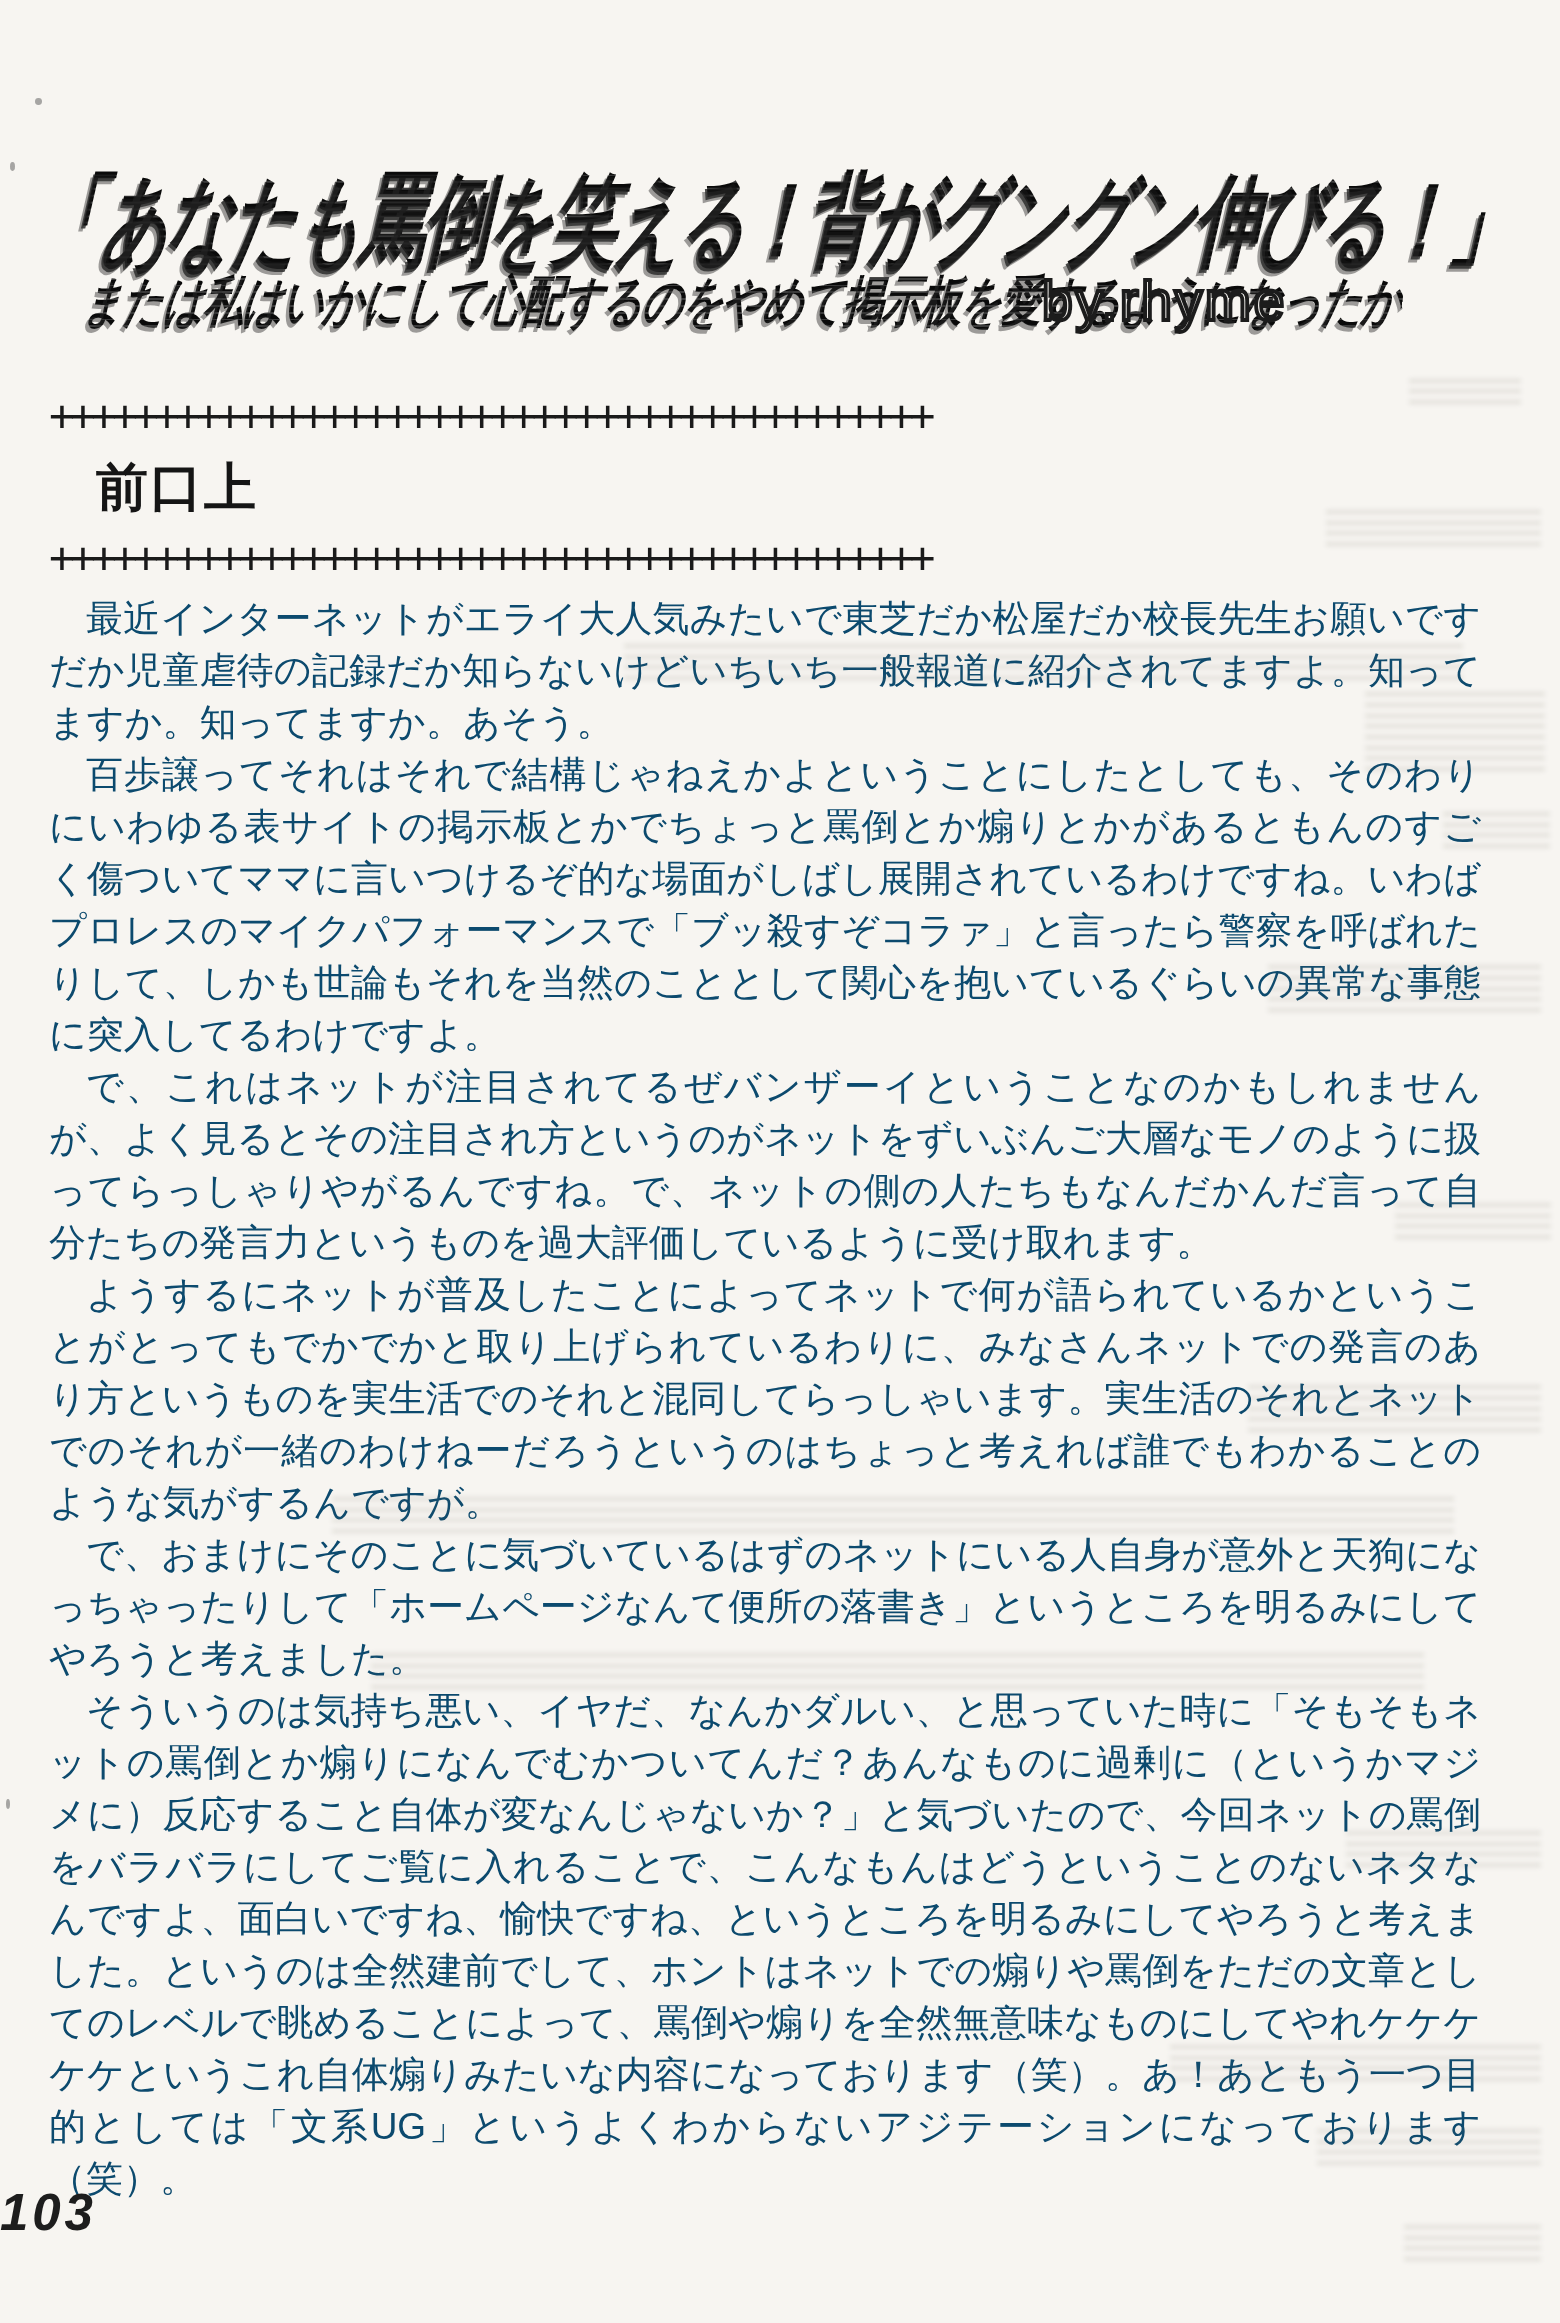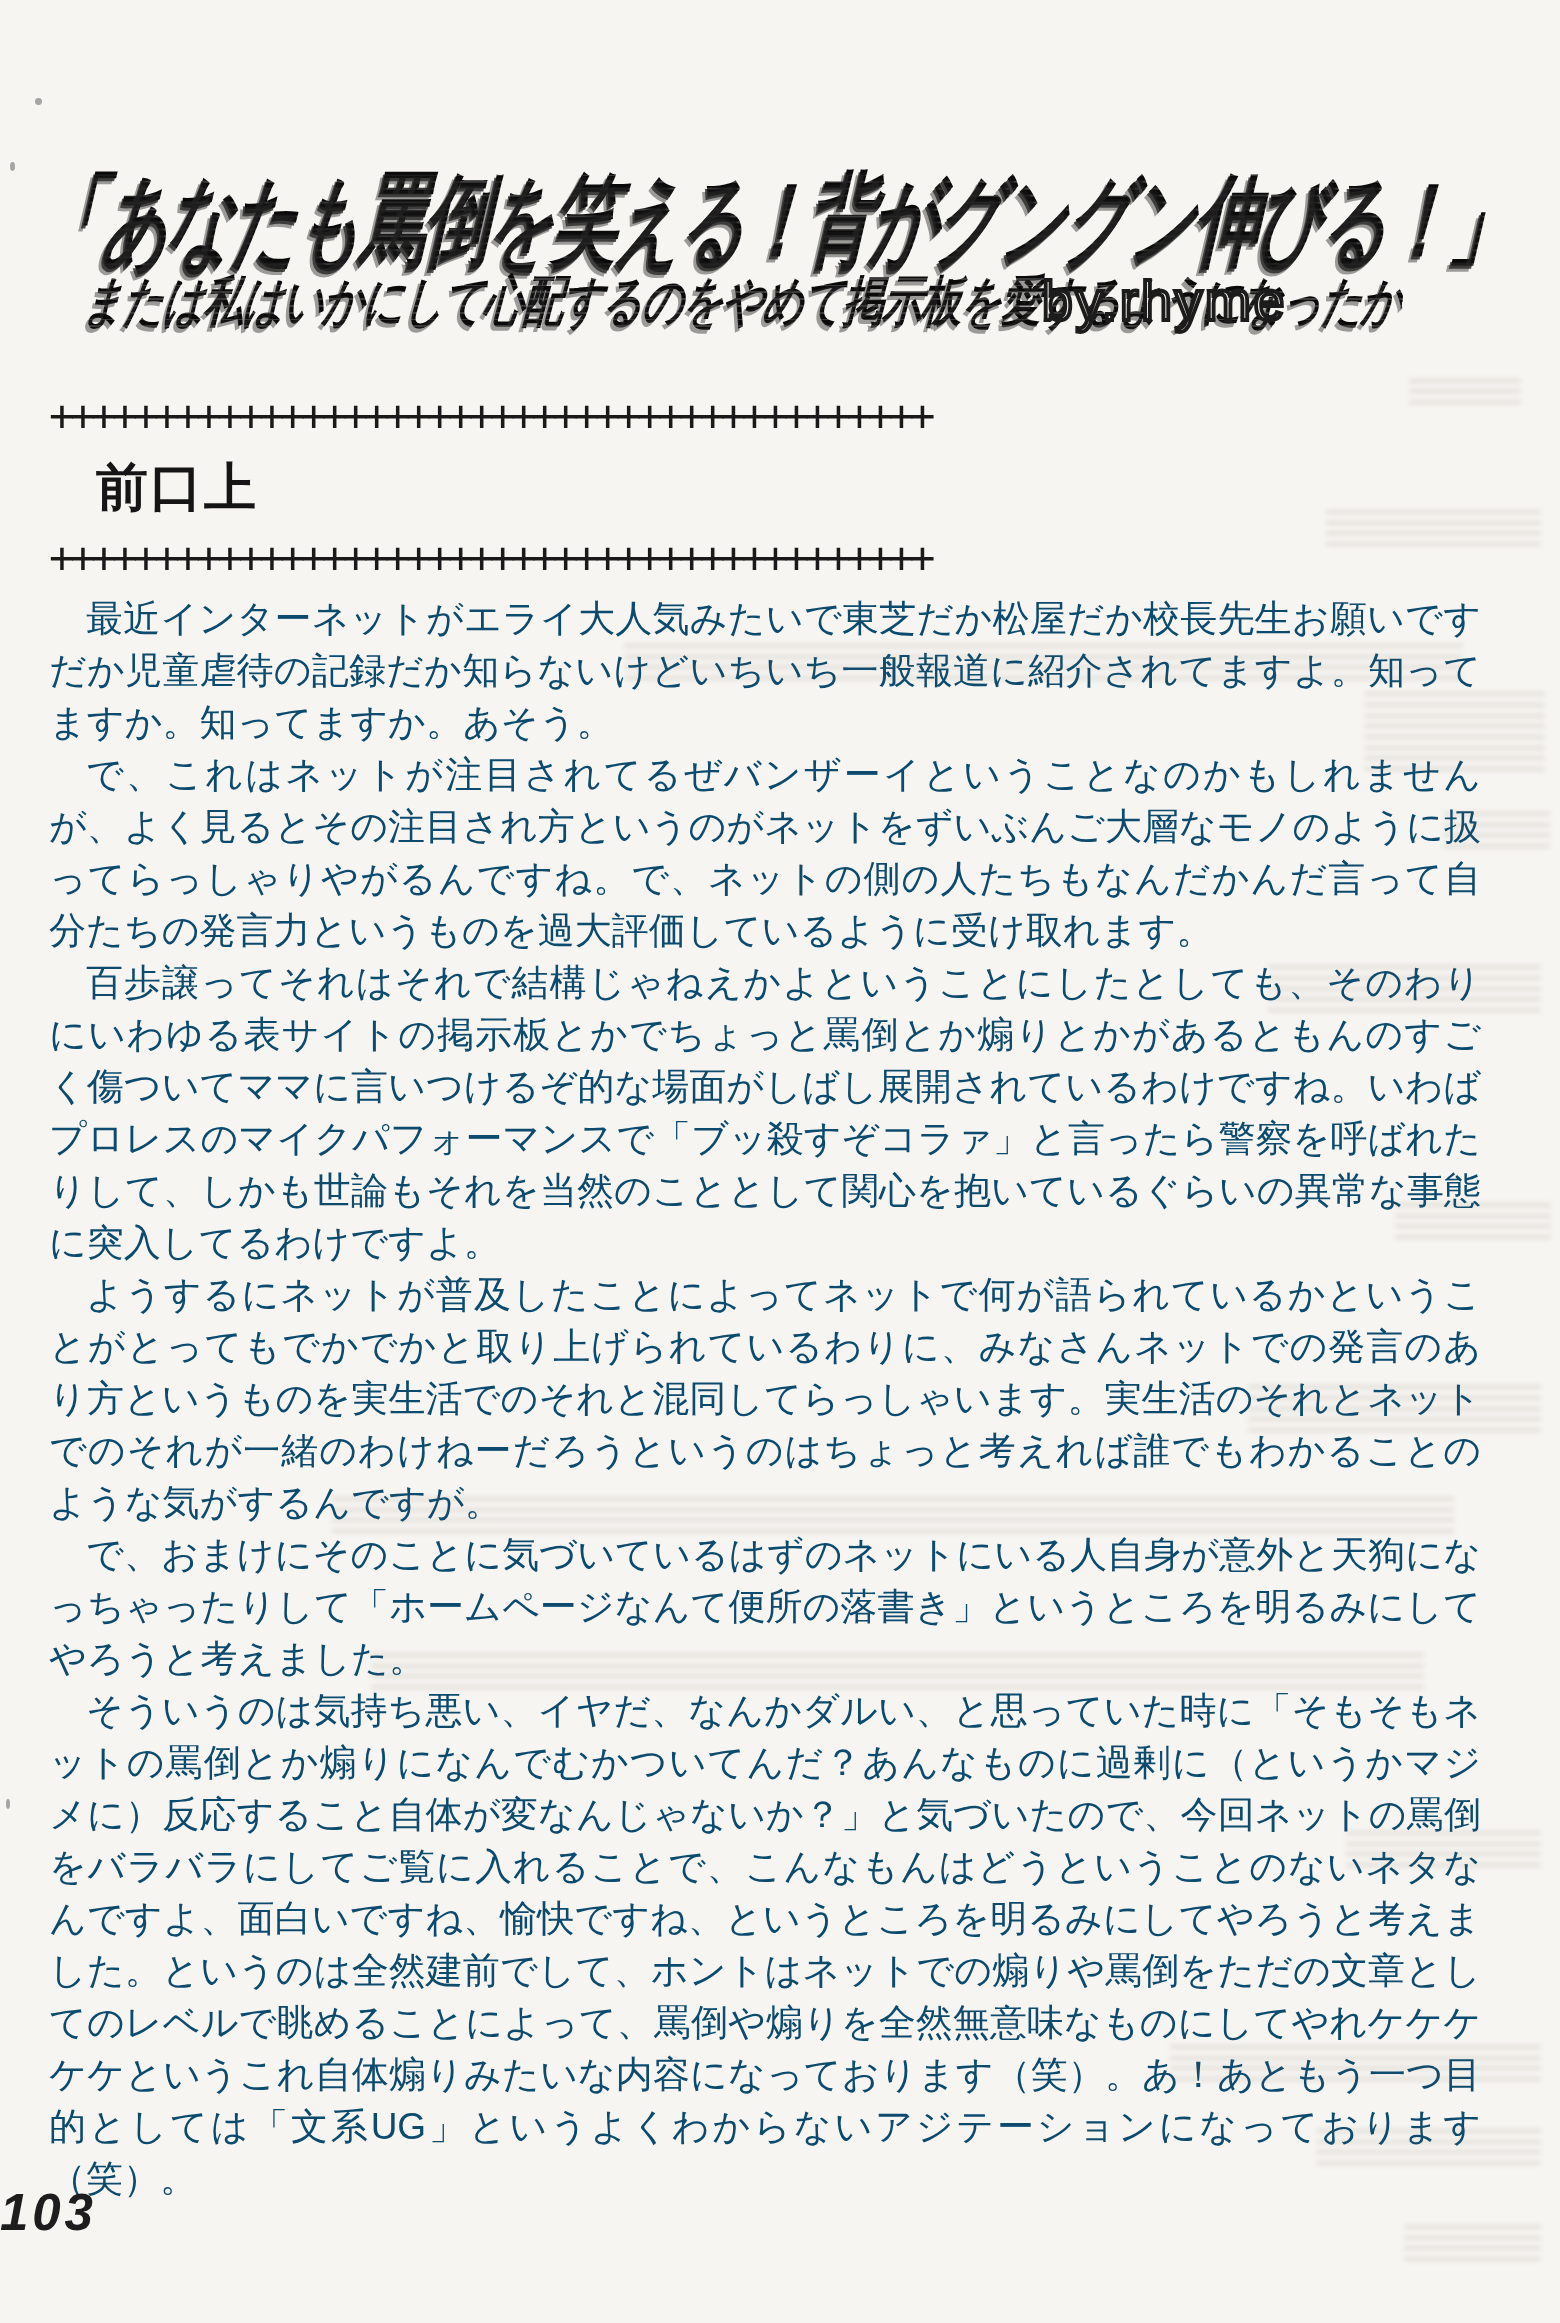--- a/index.html
+++ b/index.html
@@ -100,22 +100,22 @@
   <div class="sub-title">または私はいかにして心配するのをやめて掲示板を愛するようになったか</div>
   <div class="byline">by.rhyme</div>
 
   <div class="content">
     <div class="divider">++++++++++++++++++++++++++++++++++++++++++</div>
     <div class="section-heading">前口上</div>
     <div class="divider second">++++++++++++++++++++++++++++++++++++++++++</div>
 
     <div class="body-text">
       <p>最近インターネットがエライ大人気みたいで東芝だか松屋だか校長先生お願いですだか児童虐待の記録だか知らないけどいちいち一般報道に紹介されてますよ。知ってますか。知ってますか。あそう。</p>
+      <p>百歩譲ってそれはそれで結構じゃねえかよということにしたとしても、そのわりにいわゆる表サイトの掲示板とかでちょっと罵倒とか煽りとかがあるともんのすごく傷ついてママに言いつけるぞ的な場面がしばし展開されているわけですね。いわばプロレスのマイクパフォーマンスで「ブッ殺すぞコラァ」と言ったら警察を呼ばれたりして、しかも世論もそれを当然のこととして関心を抱いているぐらいの異常な事態に突入してるわけですよ。</p>
       <p>で、これはネットが注目されてるぜバンザーイということなのかもしれませんが、よく見るとその注目され方というのがネットをずいぶんご大層なモノのように扱ってらっしゃりやがるんですね。で、ネットの側の人たちもなんだかんだ言って自分たちの発言力というものを過大評価しているように受け取れます。</p>
-      <p>百歩譲ってそれはそれで結構じゃねえかよということにしたとしても、そのわりにいわゆる表サイトの掲示板とかでちょっと罵倒とか煽りとかがあるともんのすごく傷ついてママに言いつけるぞ的な場面がしばし展開されているわけですね。いわばプロレスのマイクパフォーマンスで「ブッ殺すぞコラァ」と言ったら警察を呼ばれたりして、しかも世論もそれを当然のこととして関心を抱いているぐらいの異常な事態に突入してるわけですよ。</p>
       <p>ようするにネットが普及したことによってネットで何が語られているかということがとってもでかでかと取り上げられているわりに、みなさんネットでの発言のあり方というものを実生活でのそれと混同してらっしゃいます。実生活のそれとネットでのそれが一緒のわけねーだろうというのはちょっと考えれば誰でもわかることのような気がするんですが。</p>
       <p>で、おまけにそのことに気づいているはずのネットにいる人自身が意外と天狗になっちゃったりして「ホームページなんて便所の落書き」というところを明るみにしてやろうと考えました。</p>
       <p>そういうのは気持ち悪い、イヤだ、なんかダルい、と思っていた時に「そもそもネットの罵倒とか煽りになんでむかついてんだ？あんなものに過剰に（というかマジメに）反応すること自体が変なんじゃないか？」と気づいたので、今回ネットの罵倒をバラバラにしてご覧に入れることで、こんなもんはどうということのないネタなんですよ、面白いですね、愉快ですね、というところを明るみにしてやろうと考えました。というのは全然建前でして、ホントはネットでの煽りや罵倒をただの文章としてのレベルで眺めることによって、罵倒や煽りを全然無意味なものにしてやれケケケケケというこれ自体煽りみたいな内容になっております（笑）。あ！あともう一つ目的としては「文系UG」というよくわからないアジテーションになっております（笑）。</p>
     </div>
   </div>
 
   <div class="page-number">103</div>
 
   <div class="ghost" style="left:1409px;top:375px;width:112px;height:29px;"></div>
   <div class="ghost" style="left:1326px;top:507px;width:215px;height:39px;"></div>

